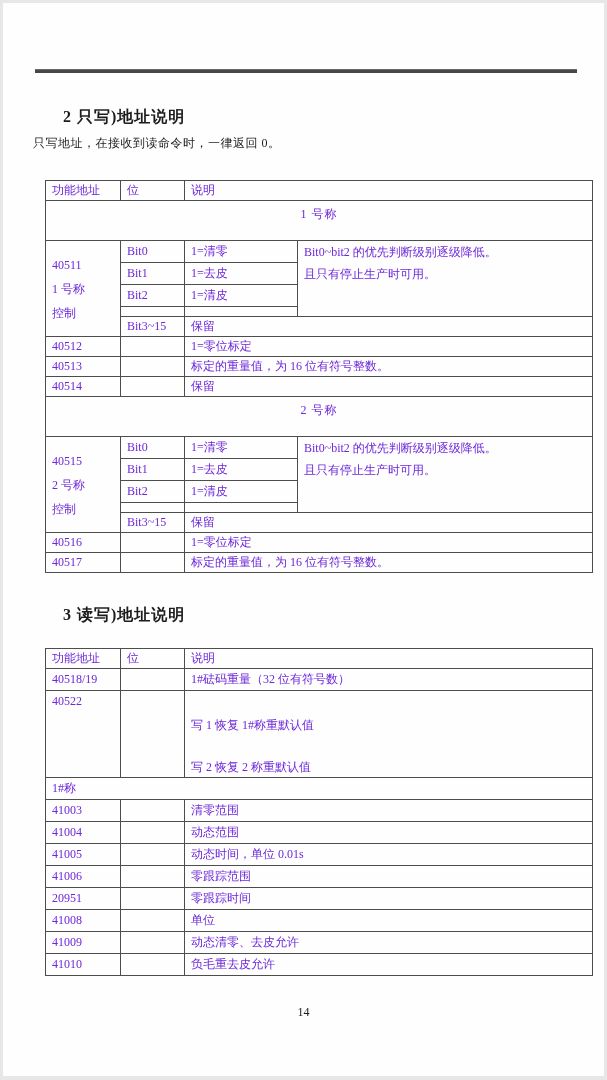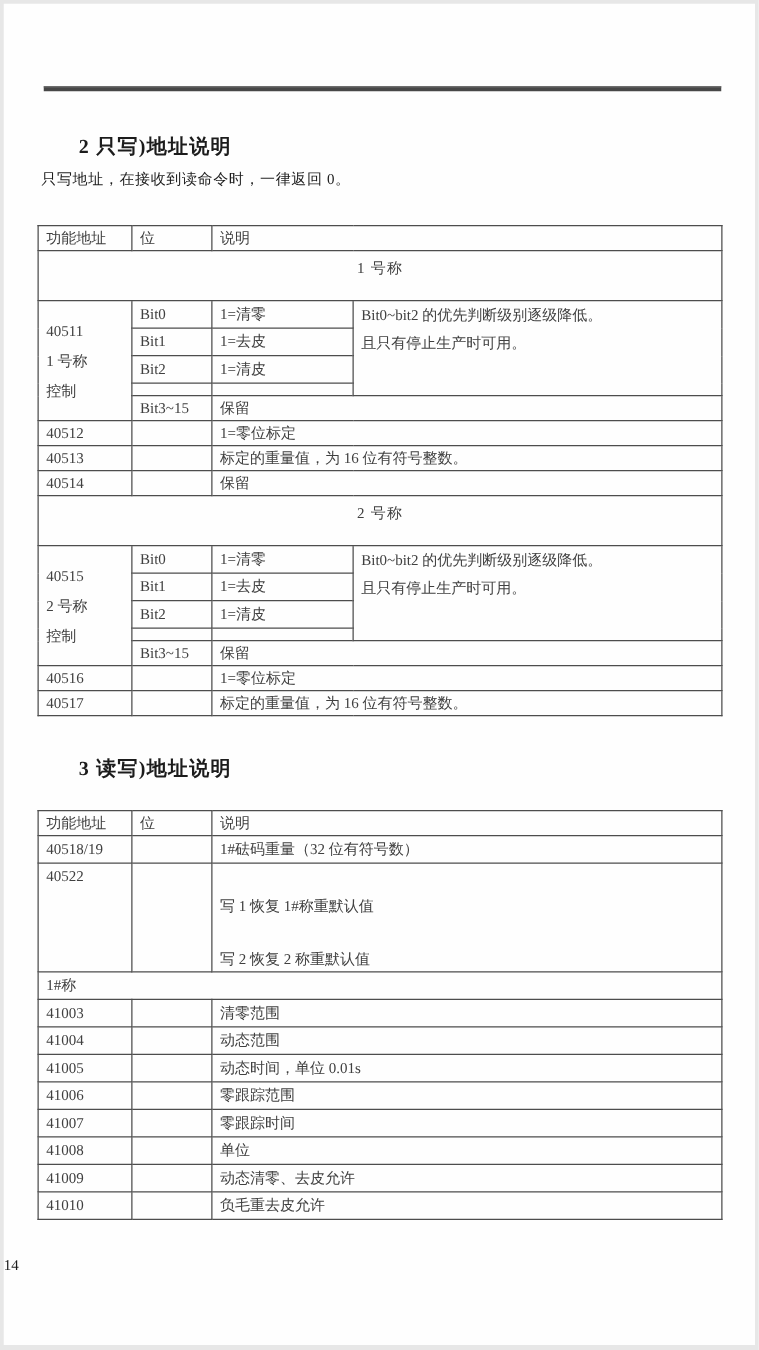--- a/index.html
+++ b/index.html
@@ -21,23 +21,23 @@
     position:absolute;left:60px;
     font-size:16px;font-weight:bold;letter-spacing:1px;white-space:nowrap;
   }
   .sec-heading.h-write{top:104px;}
   .sec-heading.h-rw{top:602px;}
   .intro{
     position:absolute;left:30px;top:132px;
     font-size:12px;letter-spacing:0.5px;white-space:nowrap;
   }
   table.doc-table{
-    position:absolute;left:27px;width:548px;
+    position:absolute;left:42px;width:548px;
     border-collapse:collapse;table-layout:fixed;
-    font-size:12px;color:#404040;
+    font-size:12px;color:#6d28d9;
   }
   table.t-write{top:177px;}
   table.t-rw{top:645px;}
   .doc-table td{
     border:1px solid #4d4d4d;
     padding:1px 6px;
     vertical-align:middle;
     overflow:hidden;white-space:nowrap;
   }
   col.c-addr{width:75px;}
@@ -52,21 +52,21 @@
   tr.norm-row2{height:22px;}
   tr.restore-row{height:38px;}
   td.ctrl-cell{vertical-align:top;padding-top:12px;}
   td.ctrl-cell div{line-height:24px;}
   td.note-cell{vertical-align:top;padding-top:0;}
   td.note-cell div{line-height:22px;}
   td.group-label-cell{text-align:left;}
   td.restore-cell div{line-height:18px;margin-top:24px;}
   .page-number{
     position:absolute;left:0;top:1002px;width:100%;
-    text-align:left;font-size:12px;
+    text-align:center;font-size:12px;
   }
 </style>
 </head>
 <body>
 
 <div class="page">
 
   <div class="header-rule"></div>
 
   <div class="sec-heading h-write">2 只写)地址说明</div>
@@ -223,21 +223,21 @@
       <td>41005</td>
       <td></td>
       <td>动态时间，单位 0.01s</td>
     </tr>
     <tr class="norm-row2">
       <td>41006</td>
       <td></td>
       <td>零跟踪范围</td>
     </tr>
     <tr class="norm-row2">
-      <td>41007</td>
+      <td>20951</td>
       <td></td>
       <td>零跟踪时间</td>
     </tr>
     <tr class="norm-row2">
       <td>41008</td>
       <td></td>
       <td>单位</td>
     </tr>
     <tr class="norm-row2">
       <td>41009</td>

